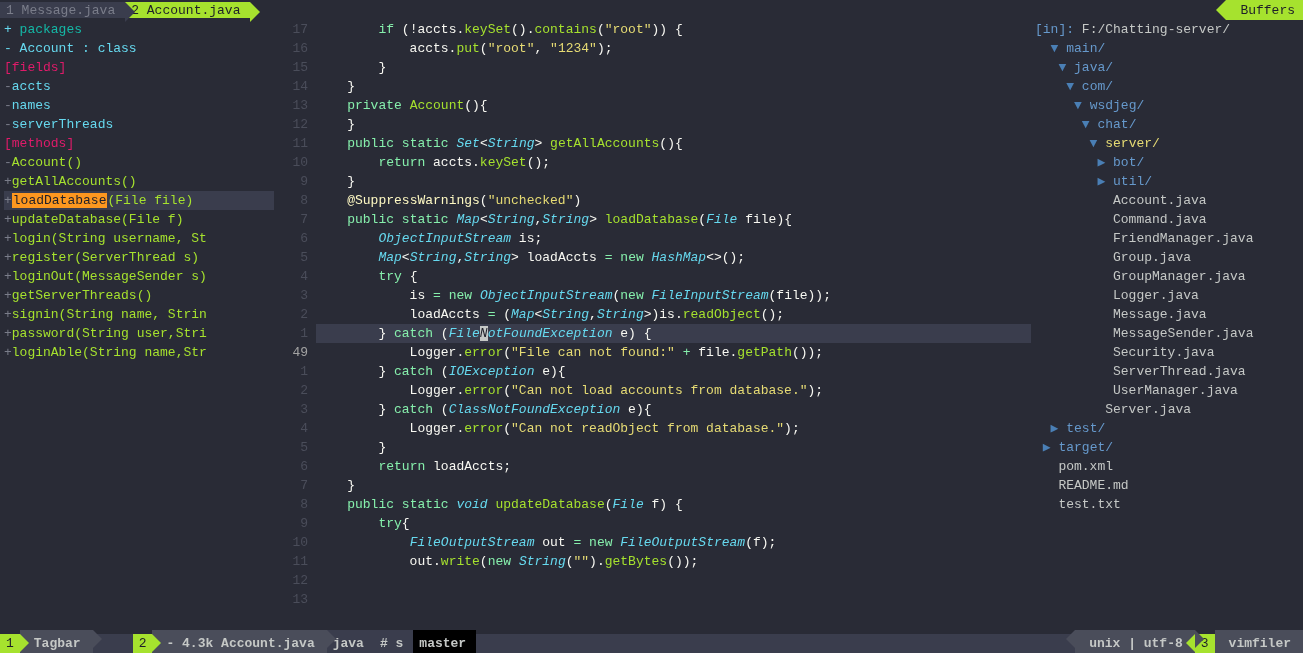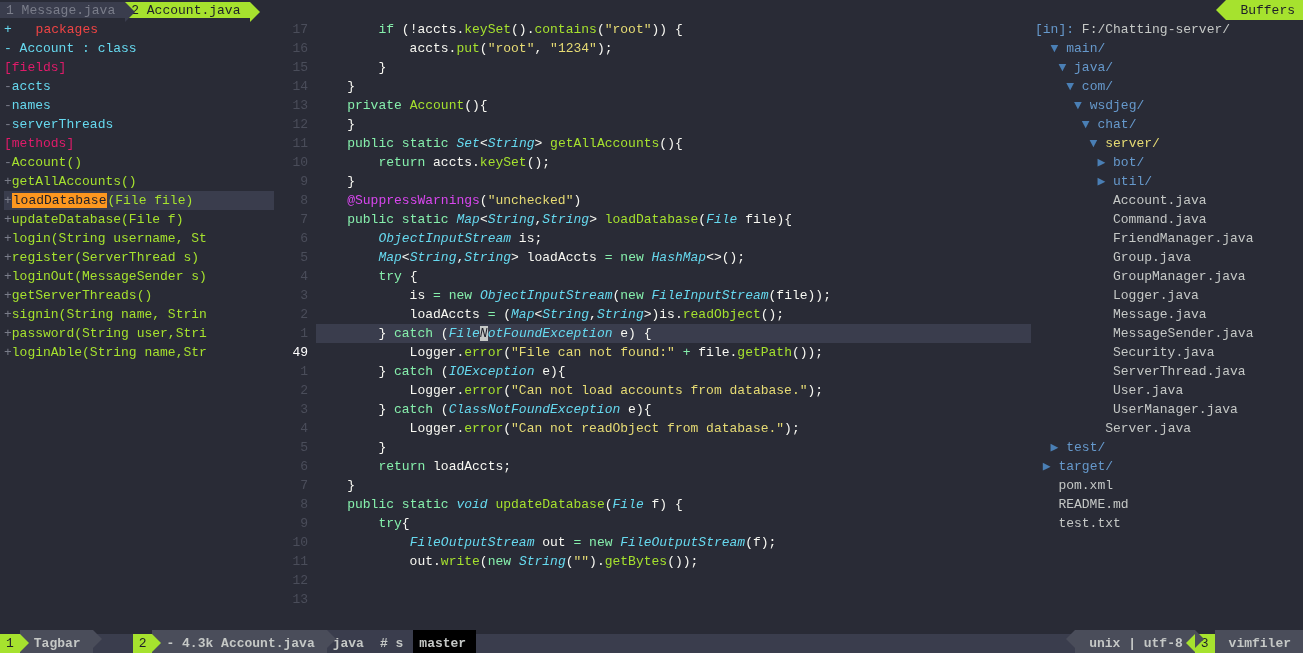--- a/index.html
+++ b/index.html
@@ -70,49 +70,49 @@
     display: flex;
     height: 614px;
   }
   .tagbar {
     width: 278px;
     background: #292b36;
     padding: 0 4px;
     overflow: hidden;
   }
   .tagbar-line { white-space: nowrap; }
-  .tag-red { color: #ef4444; margin-left: 16px; }
+  .tag-red { color: #14b8a6; }
   .tag-magenta { color: #e01b6a; }
   .tag-cyan { color: #66d9ef; }
   .tag-green { color: #a6e22e; }
   .tag-gray { color: #7a7d8a; }
   .tag-highlight { background: #fd971f; color: #1e1f29; padding: 0 1px; }
   .editor {
     flex: 1;
     display: flex;
     background: #292b36;
     overflow: hidden;
   }
   .gutter {
     width: 38px;
     text-align: right;
     color: #4a4d5a;
     padding-right: 8px;
   }
-  .gutter .current { color: #ffffff; }
+  .gutter .current { color: #a3a3a3; }
   .code {
     flex: 1;
     white-space: pre;
     color: #f8f8f2;
   }
   .kw { color: #86efac; }
   .type { color: #66d9ef; font-style: italic; }
   .str { color: #e6db74; }
   .fn { color: #a6e22e; }
-  .ann { color: #d946ef; }
+  .ann { color: #fef9c3; }
   .cursor-hl { background: #3a3d4d; }
   .cursor-char { background: #c5c8c6; color: #1e1f29; }
   .filetree {
     width: 272px;
     background: #292b36;
     padding: 0 4px;
     overflow: hidden;
   }
   .ft-line { white-space: nowrap; }
   .ft-blue { color: #6699cc; }
@@ -271,21 +271,20 @@
       <div class="ft-line" style="white-space: pre;">          <span class="ft-gray">Account.java</span></div>
       <div class="ft-line" style="white-space: pre;">          <span class="ft-gray">Command.java</span></div>
       <div class="ft-line" style="white-space: pre;">          <span class="ft-gray">FriendManager.java</span></div>
       <div class="ft-line" style="white-space: pre;">          <span class="ft-gray">Group.java</span></div>
       <div class="ft-line" style="white-space: pre;">          <span class="ft-gray">GroupManager.java</span></div>
       <div class="ft-line" style="white-space: pre;">          <span class="ft-gray">Logger.java</span></div>
       <div class="ft-line" style="white-space: pre;">          <span class="ft-gray">Message.java</span></div>
       <div class="ft-line" style="white-space: pre;">          <span class="ft-gray">MessageSender.java</span></div>
       <div class="ft-line" style="white-space: pre;">          <span class="ft-gray">Security.java</span></div>
       <div class="ft-line" style="white-space: pre;">          <span class="ft-gray">ServerThread.java</span></div>
-      <div class="ft-line" style="white-space: pre;">          <span class="ft-gray">User.java</span></div>
       <div class="ft-line" style="white-space: pre;">          <span class="ft-gray">UserManager.java</span></div>
       <div class="ft-line" style="white-space: pre;">         <span class="ft-gray">Server.java</span></div>
       <div class="ft-line" style="white-space: pre;">  <span class="ft-arrow">▶</span> <span class="ft-blue">test/</span></div>
       <div class="ft-line" style="white-space: pre;"> <span class="ft-arrow">▶</span> <span class="ft-blue">target/</span></div>
       <div class="ft-line" style="white-space: pre;">   <span class="ft-gray">pom.xml</span></div>
       <div class="ft-line" style="white-space: pre;">   <span class="ft-gray">README.md</span></div>
       <div class="ft-line" style="white-space: pre;">   <span class="ft-gray">test.txt</span></div>
     </div>
 </div>
 

